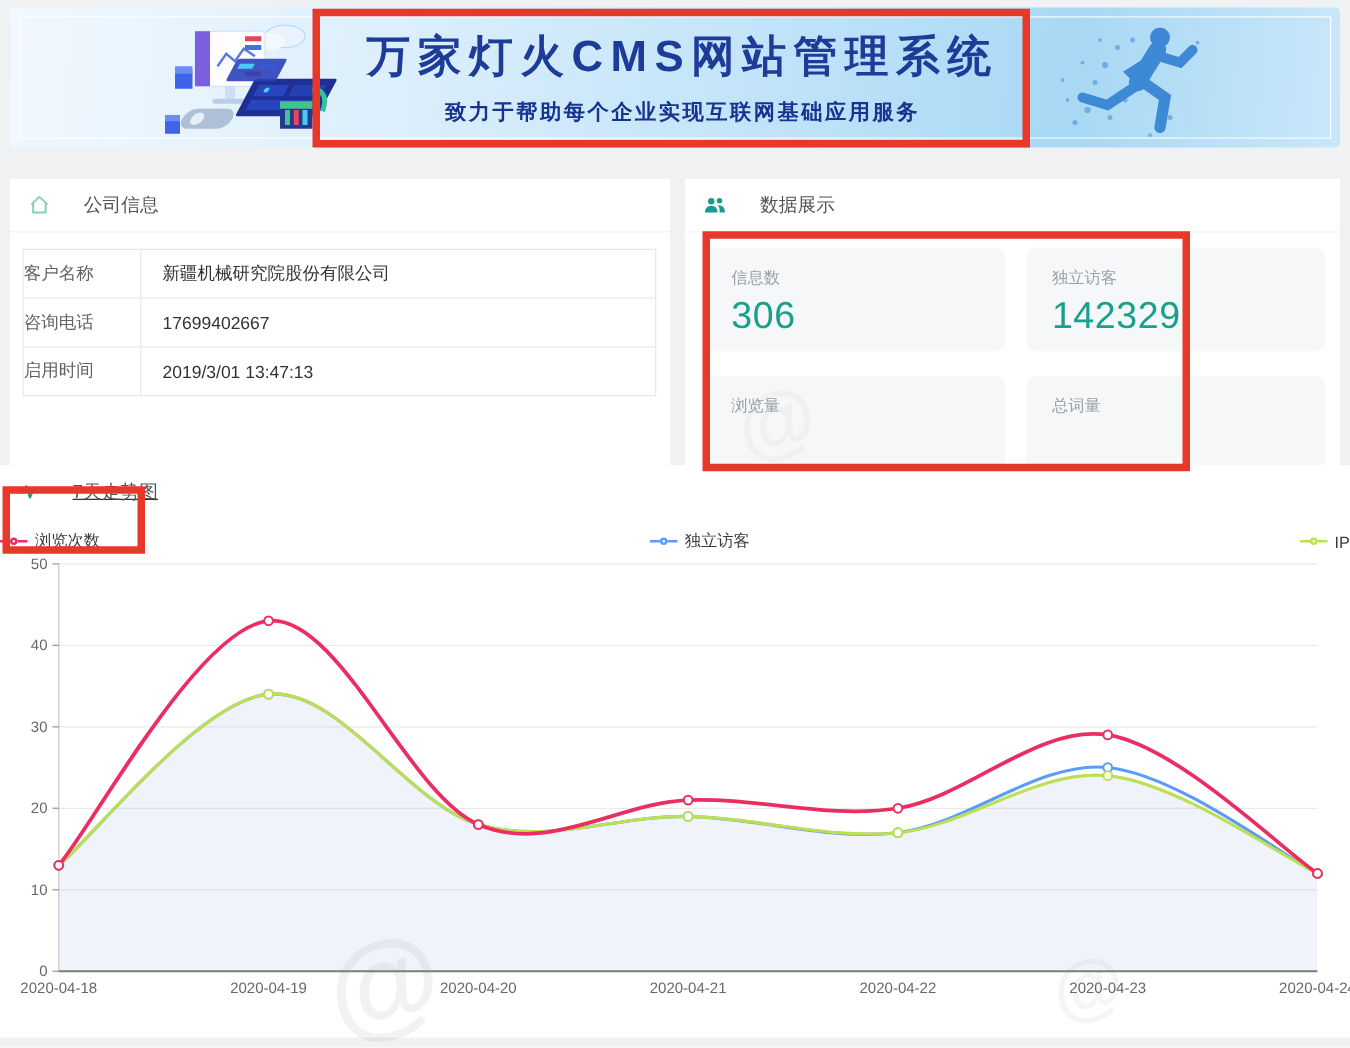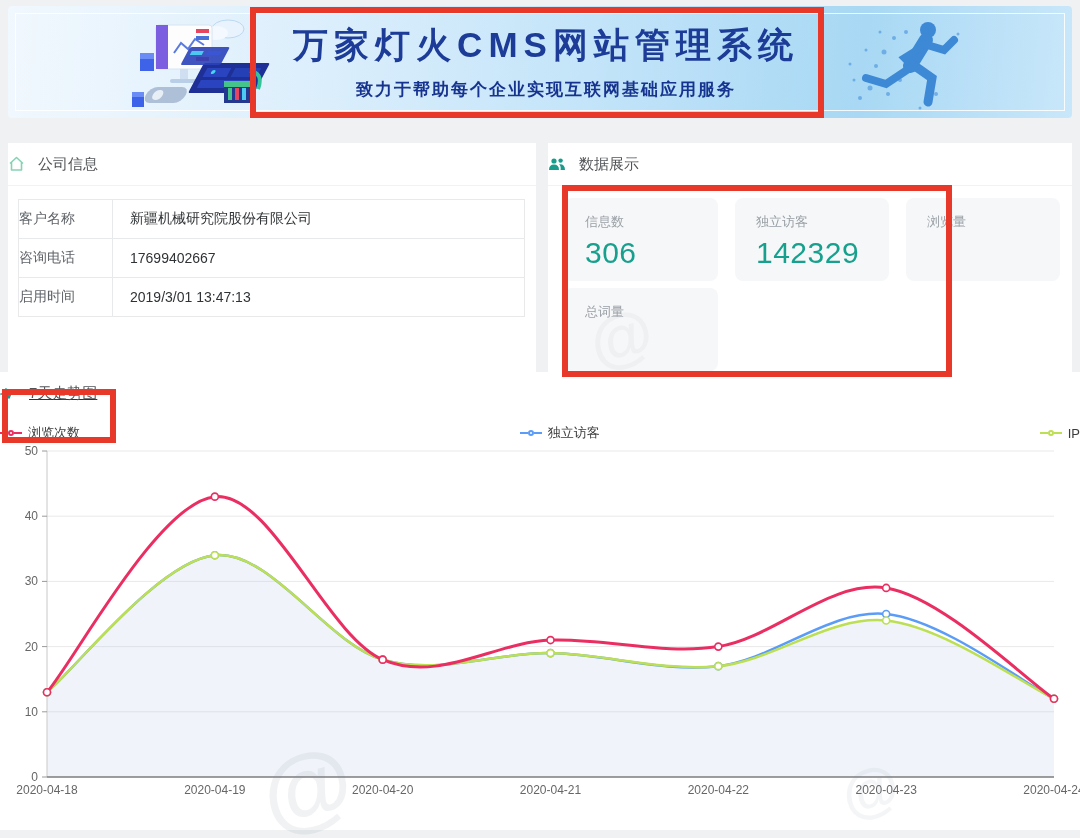--- a/index.html
+++ b/index.html
@@ -32,40 +32,40 @@
   .banner-illu { position:absolute; left:112px; top:5px; }
   .banner-runner { position:absolute; left:828px; top:2px; }
 
   
   .panel { position:absolute; background:#fff; }
   .panel-company { left:8px; top:143px; width:528px; height:235px; }
   .panel-stats   { left:548px; top:143px; width:524px; height:249px; }
   .panel-chart   { left:0; top:372px; width:1080px; height:458px;text-decoration:underline; }
 
   .panel-header {
-    height:43px; display:flex; align-items:center; gap:13px;
-    border-bottom:1px solid #f1f2f3;
+    height:43px; display:flex; align-items:center; gap:27px;
+    padding-left:15px; border-bottom:1px solid #f1f2f3;
     font-size:15px; color:#515457;
   }
   .panel-header svg { flex:0 0 auto; }
 
   
   .info-table {
     margin:13px 10px 0 10px; width:507px;
     border-collapse:collapse; font-size:14px;
   }
   .info-table td { border:1px solid #e7e9eb; height:39px; }
   .info-table td.lbl { width:94px; color:#5f6368; }
   .info-table td.val { padding-left:17px; color:#303336; }
   .info-table td.val .link { color:#4aa0f8; cursor:pointer; }
 
   
   .stats-grid {
     margin:12px 12px 0 16px;
-    display:grid; grid-template-columns:1fr 1fr 1fr; gap:7px 17px;
+    display:grid; grid-template-columns:1fr 1fr; gap:20px 17px;
   }
   .stat-card { background:#f6f7f8; border-radius:8px; height:83px; padding:15px 0 0 21px; }
   .stat-label { font-size:13px; color:#9aa0a6; }
   .stat-value { margin-top:5px; font-size:30px; font-weight:500; color:#17a08d; letter-spacing:.5px; }
 
   
   .legend { position:absolute; left:0; top:52px; width:100%; display:flex; justify-content:space-between; gap:26px; }
   .legend-item { display:flex; align-items:center; gap:6px; font-size:13px; color:#3c3c3c; cursor:pointer; }
   .lmark { display:inline-flex; align-items:center; }
   .lmark i { width:8px; height:2px; background:currentColor; }

